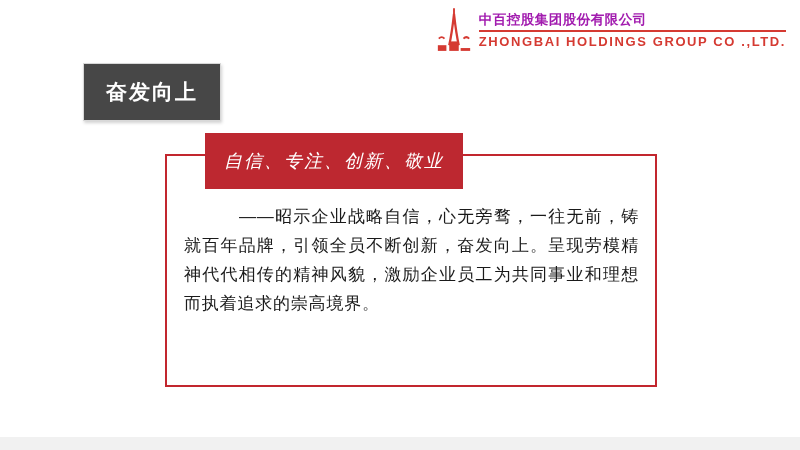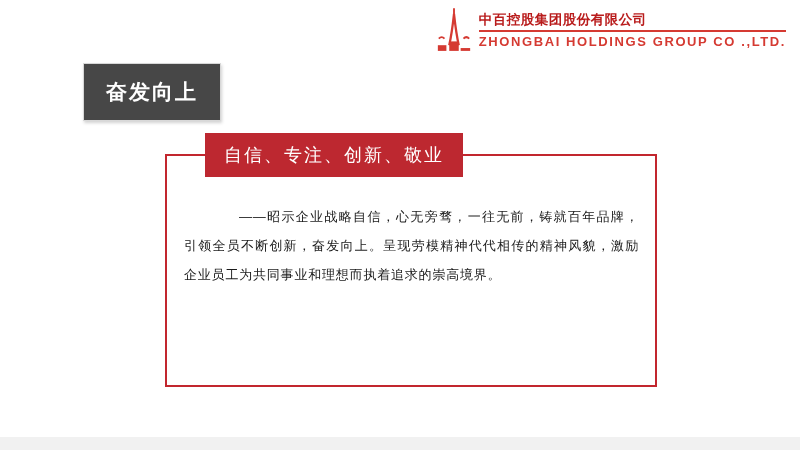--- a/index.html
+++ b/index.html
@@ -16,21 +16,21 @@
   .logo {
     position: absolute;
     top: 7px; right: 14px;
     display: flex;
     align-items: center;
     gap: 6px;
   }
   .logo-icon { width: 38px; height: 46px; flex: 0 0 auto; }
   .logo-text { display: flex; flex-direction: column; align-items: stretch; }
   .logo-zh {
-    color: #b91c1c;
+    color: #a21caf;
     font-weight: bold;
     font-size: 13.5px;
     letter-spacing: 0.5px;
     white-space: nowrap;
     line-height: 1.3;
   }
   .logo-rule {
     height: 2px;
     background: #d53a32;
     margin: 2px 0 2px 0;
@@ -67,38 +67,39 @@
   
   .content-box {
     position: absolute;
     left: 165px; top: 154px;
     width: 492px; height: 233px;
     background: #ffffff;
     border: 2px solid #c2262e;
   }
   .content-body {
     padding: 46px 16px 0 17px;
-    font-size: 13px;
+    font-size: 17px;
     line-height: 29px;
     letter-spacing: 0.8px;
     color: #1a1a1a;
     text-indent: 55px;
     text-align: justify;
   }
 
   
   .banner {
     position: absolute;
     left: 205px; top: 133px;
-    width: 258px; height: 44px;
+    width: 258px; height: 56px;
     background: #bd2830;
     display: flex;
     align-items: center;
     justify-content: center;
     z-index: 3;
+    font-style: italic;
   }
   .banner span {
     color: #ffffff;
     font-size: 18px;
     letter-spacing: 2px;
     white-space: nowrap;
   }
 
   
   .footer-strip {

